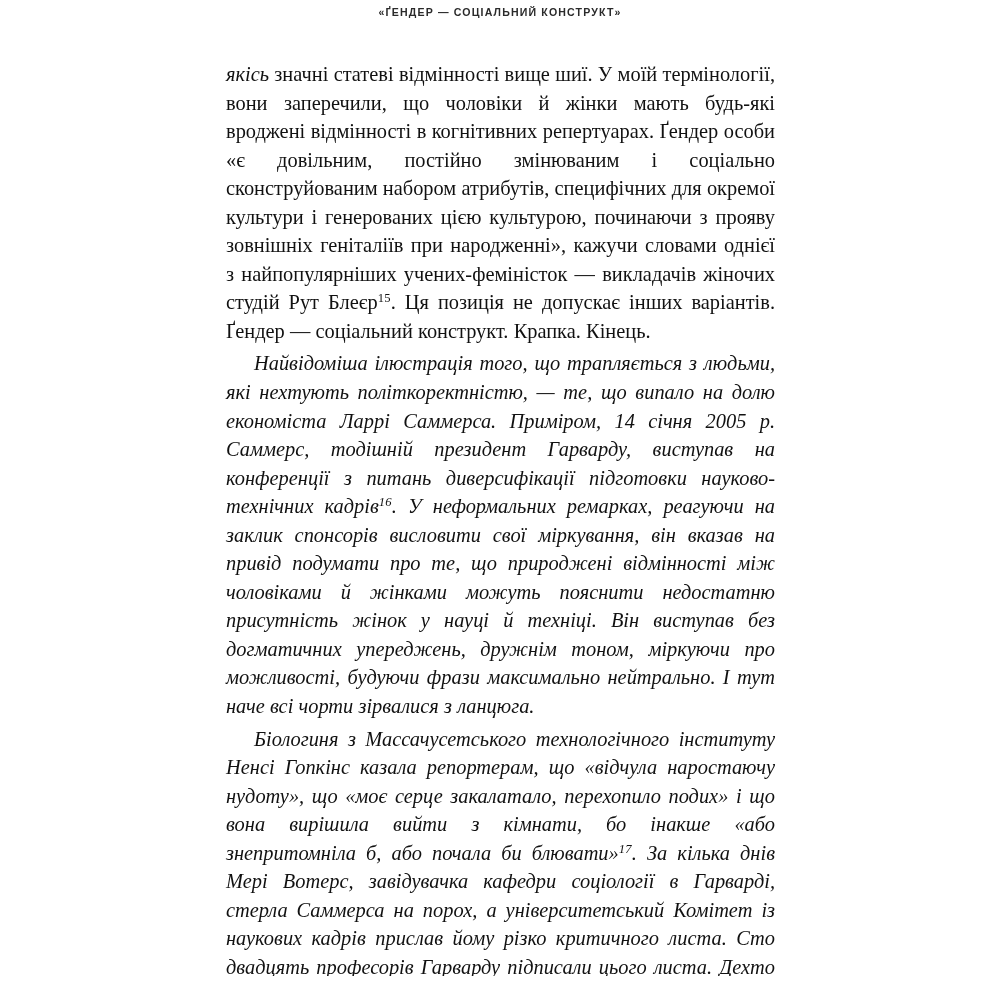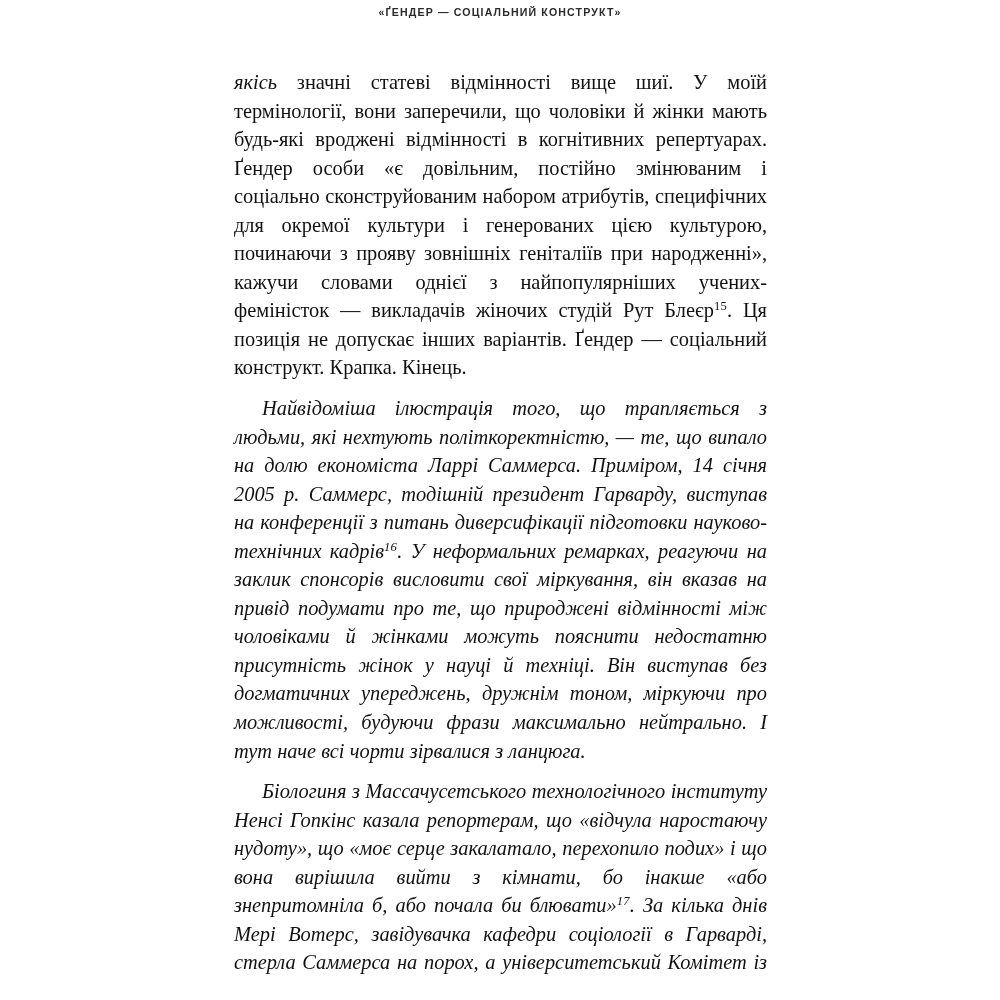--- a/index.html
+++ b/index.html
@@ -39,21 +39,21 @@
 
   
   .textblock {
     position: absolute;
     left: 222px;
     top: 56px;
     width: 557px;
   }
 
   .para {
-    margin: 12px;
+    margin: 4px;
     font-size: 20.4px;
     line-height: 28.55px;
     text-align: justify;
     text-align-last: left;
     text-indent: 0;
     hyphens: manual;
     word-spacing: 0.1px;
   }
   .para.indent {
     text-indent: 28px;

